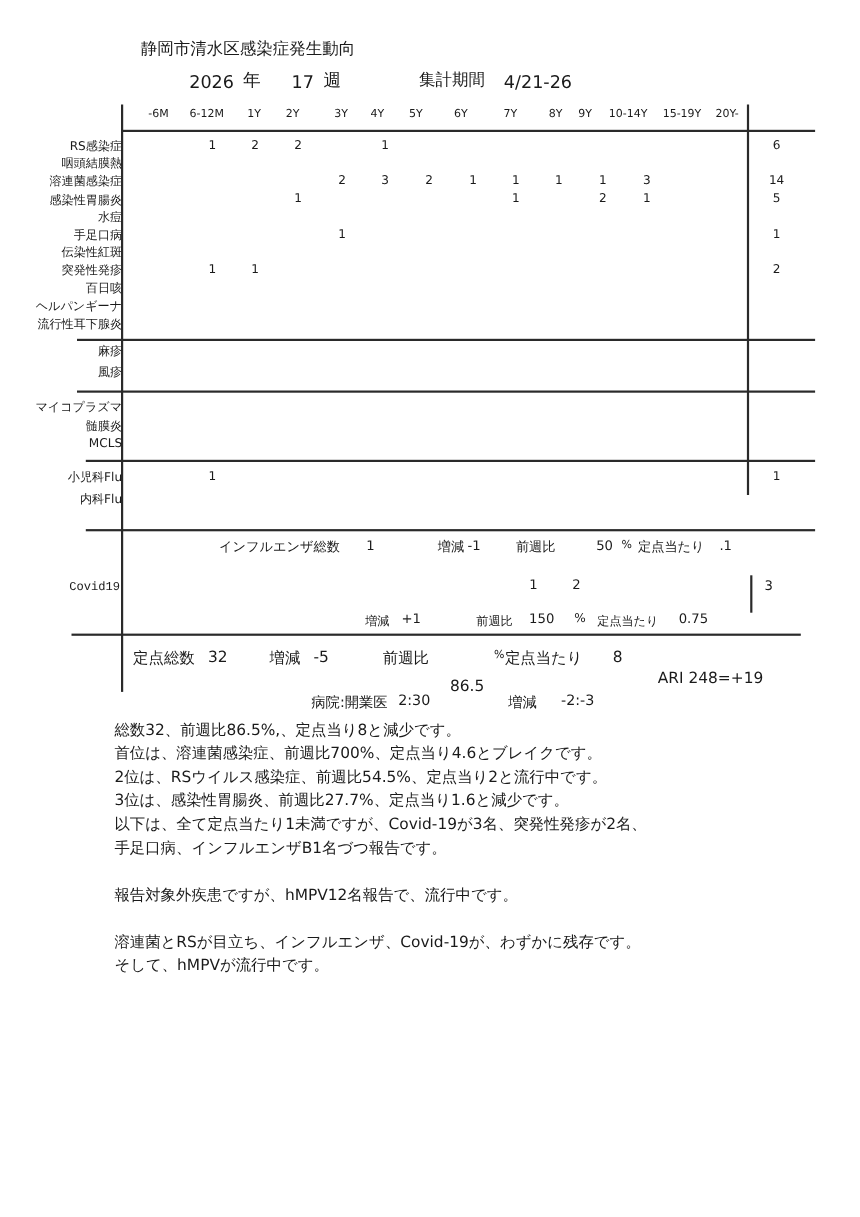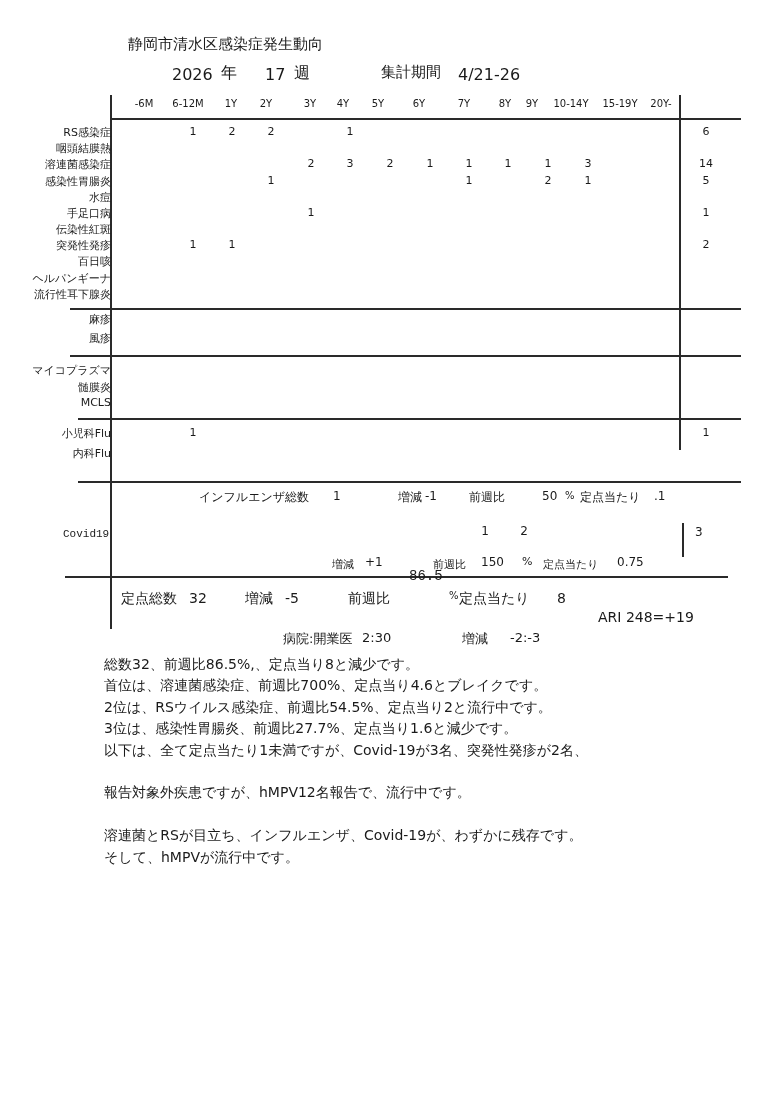--- a/index.html
+++ b/index.html
@@ -127,34 +127,35 @@
 <div class="abs stat" style="left:481px;top:555px;">150</div>
 <div class="abs" style="left:522px;top:555px;font-size:11px;">%</div>
 <div class="abs" style="left:543px;top:557px;font-size:11px;">定点当たり</div>
 <div class="abs stat" style="left:617px;top:555px;">0.75</div>
 
 <div class="abs stat-lg" style="left:121px;top:590px;">定点総数</div>
 <div class="abs stat-lg" style="left:189px;top:590px;">32</div>
 <div class="abs stat-lg" style="left:245px;top:590px;">増減</div>
 <div class="abs stat-lg" style="left:285px;top:590px;">-5</div>
 <div class="abs stat-lg" style="left:348px;top:590px;">前週比</div>
-<div class="abs stat-lg" style="left:409px;top:568px;font-family:Liberation Mono, monospace;">86.5</div>
+<div class="abs stat-lg" style="left:409px;top:616px;">86.5</div>
 <div class="abs" style="left:449px;top:590px;font-size:10px;">%</div>
 <div class="abs stat-lg" style="left:459px;top:590px;">定点当たり</div>
 <div class="abs stat-lg" style="left:557px;top:590px;">8</div>
 <div class="abs stat-lg" style="left:598px;top:609px;">ARI 248=+19</div>
 <div class="abs stat" style="left:283px;top:630px;font-size:13px;">病院:開業医</div>
 <div class="abs stat" style="left:362px;top:630px;font-size:13px;">2:30</div>
 <div class="abs stat" style="left:462px;top:630px;font-size:13px;">増減</div>
 <div class="abs stat" style="left:510px;top:630px;font-size:13px;">-2:-3</div>
 
 <div class="para" id="commentary">
     <p>総数32、前週比86.5%,、定点当り8と減少です。</p>
     <p>首位は、溶連菌感染症、前週比700%、定点当り4.6とブレイクです。</p>
     <p>2位は、RSウイルス感染症、前週比54.5%、定点当り2と流行中です。</p>
     <p>3位は、感染性胃腸炎、前週比27.7%、定点当り1.6と減少です。</p>
     <p>以下は、全て定点当たり1未満ですが、Covid-19が3名、突発性発疹が2名、</p>
+    <p>手足口病、インフルエンザB1名づつ報告です。</p>
     <p class="gap"></p>
     <p>報告対象外疾患ですが、hMPV12名報告で、流行中です。</p>
     <p class="gap"></p>
     <p>溶連菌とRSが目立ち、インフルエンザ、Covid-19が、わずかに残存です。</p>
     <p>そして、hMPVが流行中です。</p>
   </div>
 
 </body></html>

